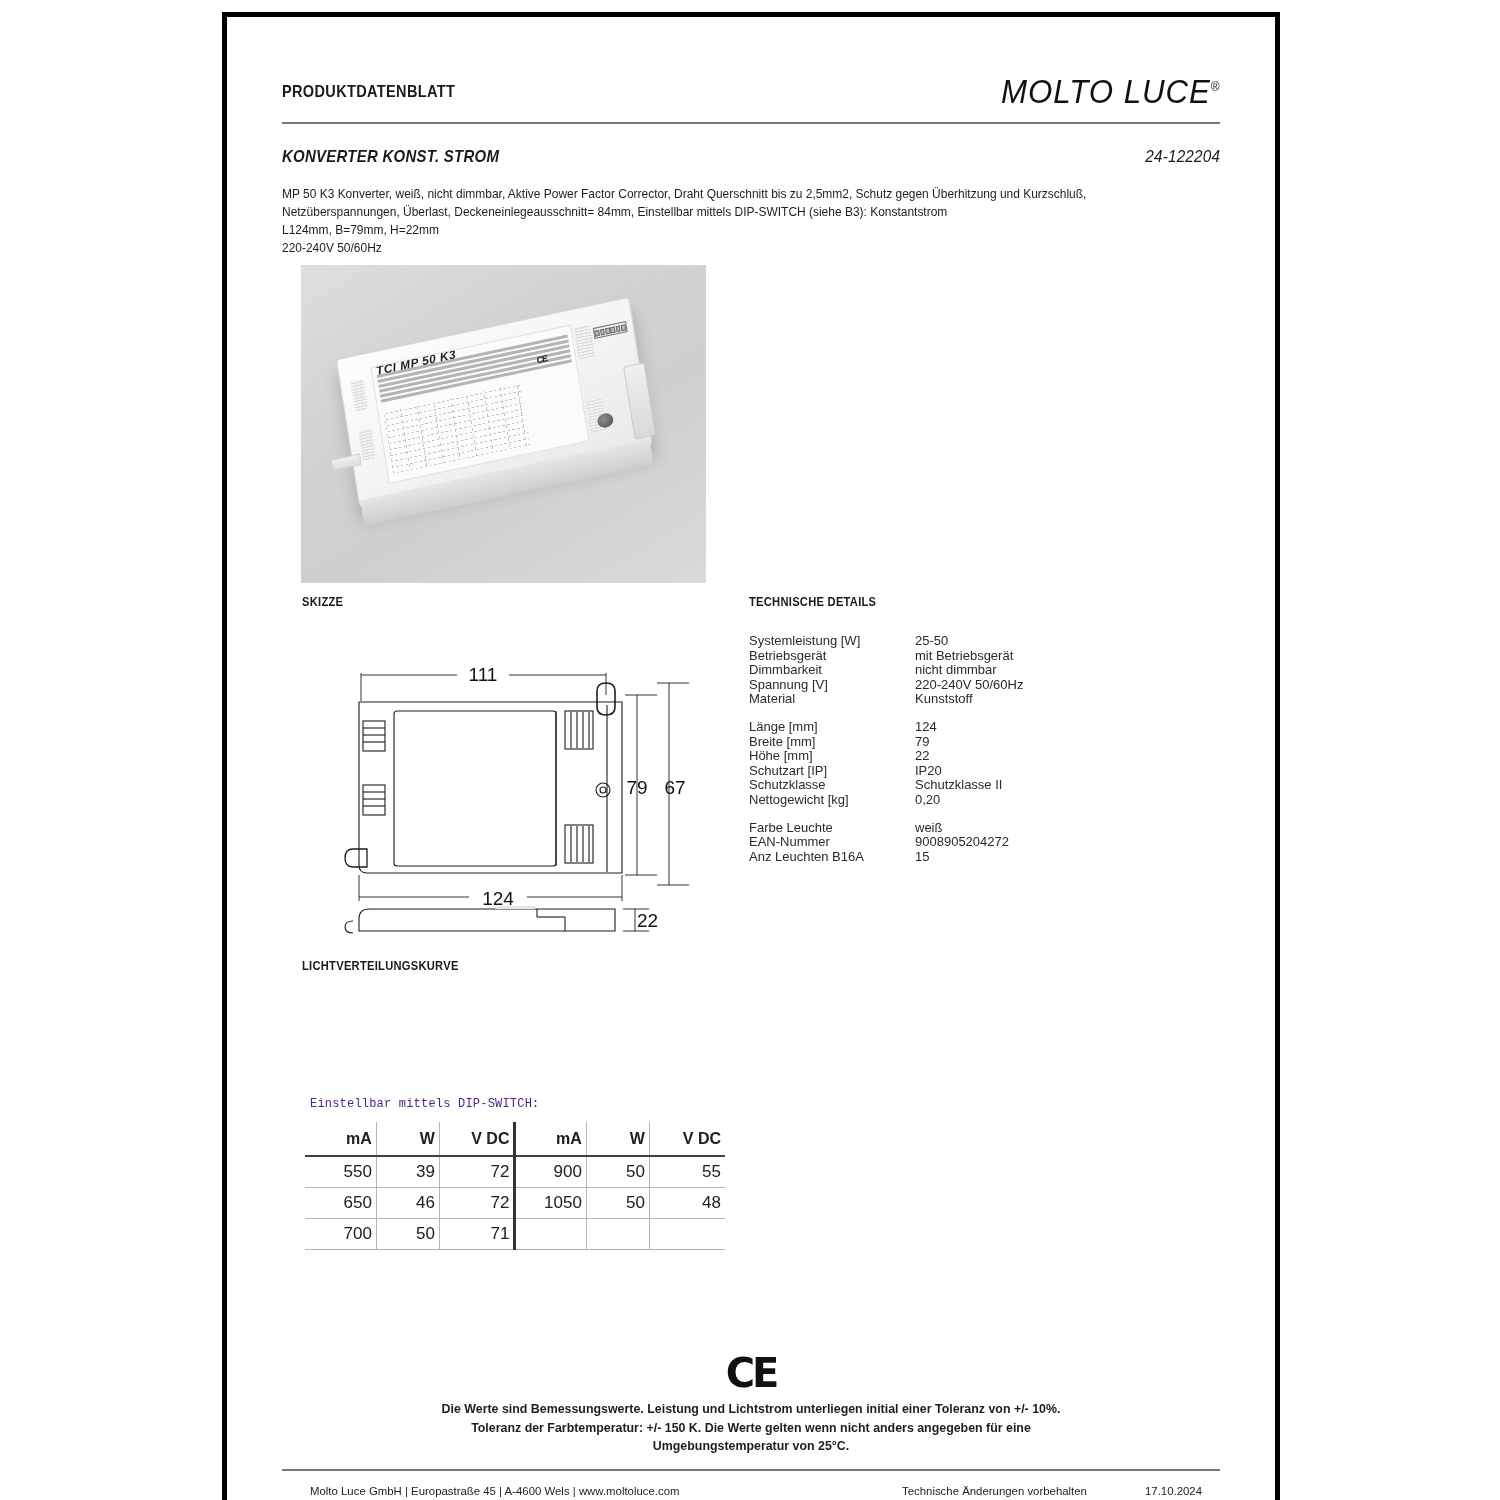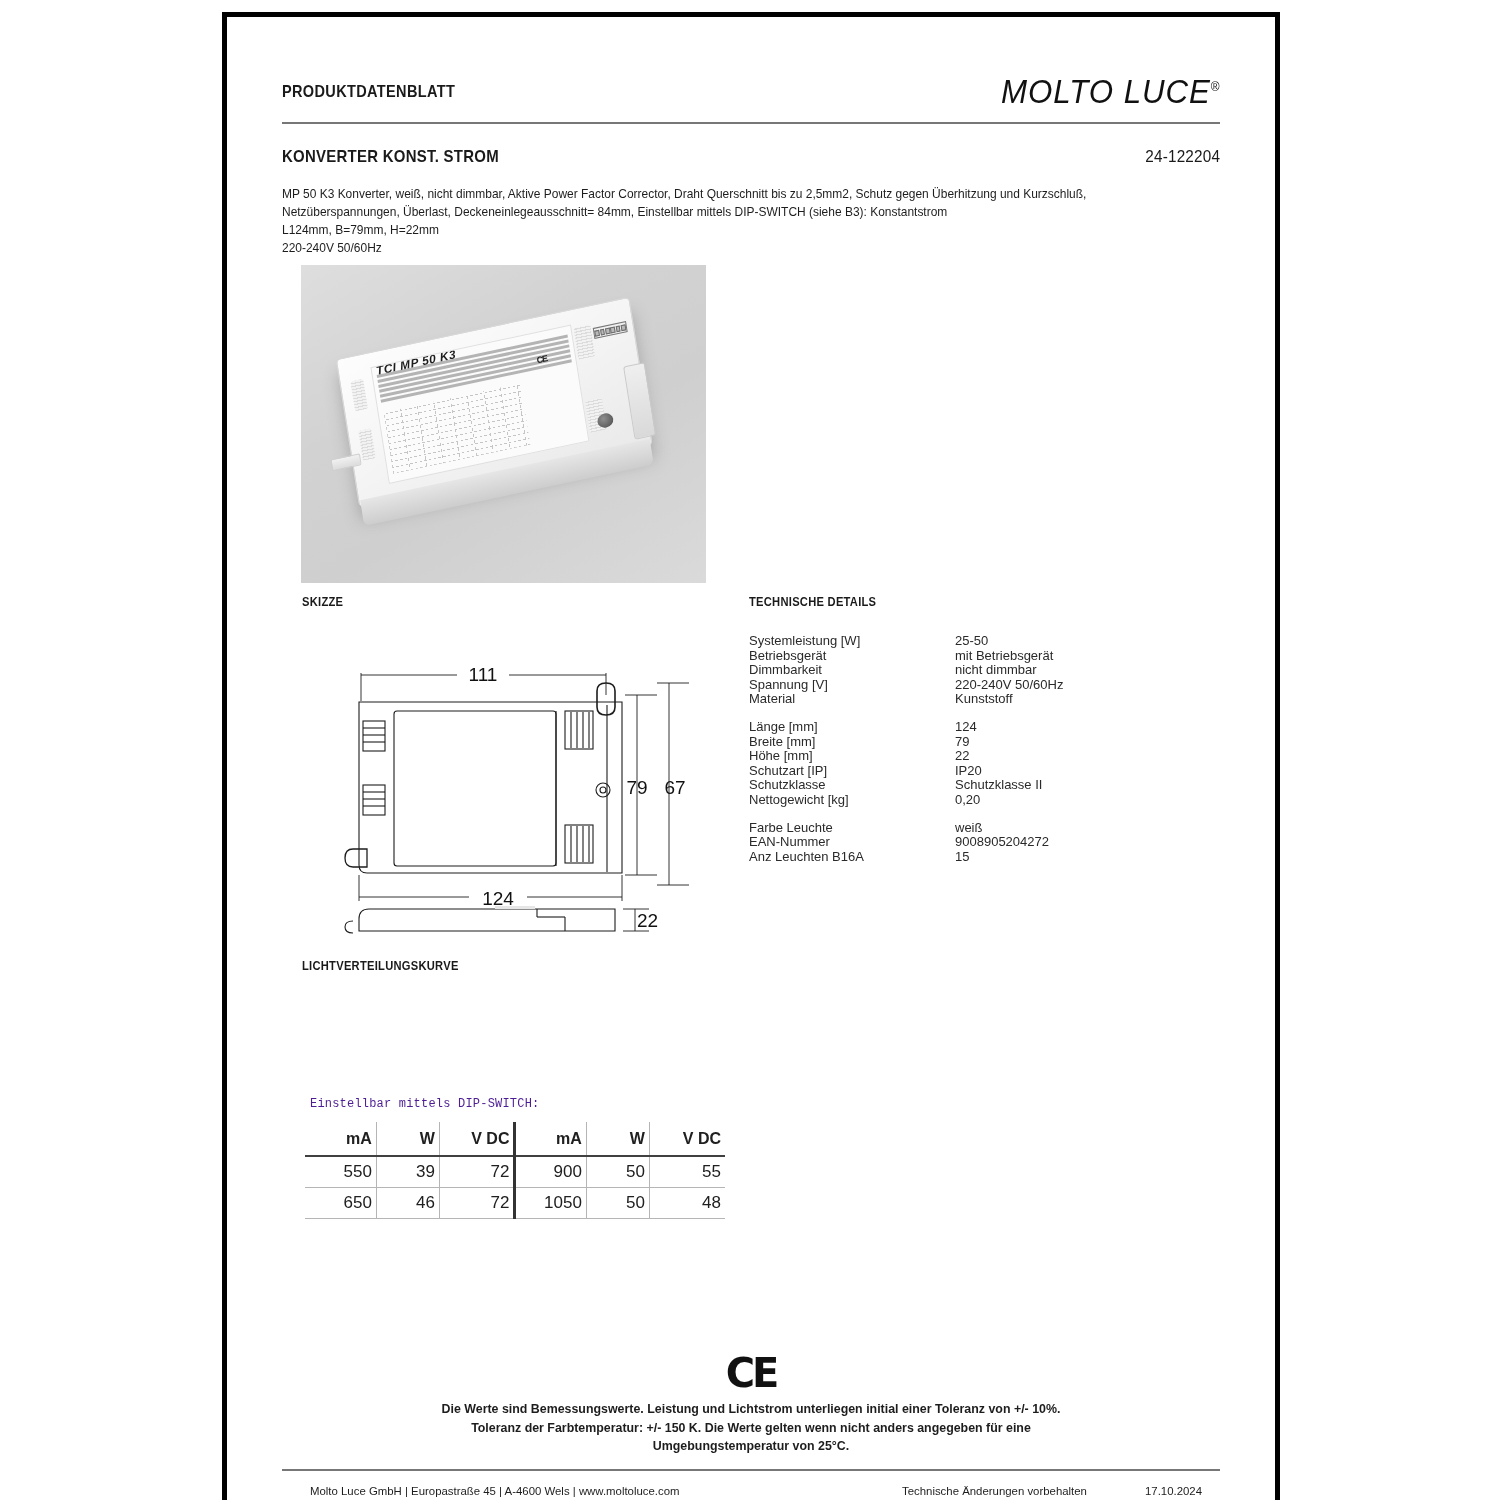--- a/index.html
+++ b/index.html
@@ -73,20 +73,21 @@
     height: 2px;
     background: #777;
   }
 
   
   .title-row {
     position: absolute;
     left: 55px; right: 55px;
     top: 130px;
     height: 26px;
+    font-style: italic;
   }
   .prod-title {
     position: absolute;
     left: 0; top: 0;
     font-size: 17px;
     font-weight: bold;
     letter-spacing: 0.3px;
     color: #1a1a1a;
     transform: scaleX(0.88);
     transform-origin: left center;
@@ -257,21 +258,21 @@
     position: absolute;
     left: 522px;
     top: 617px;
     width: 420px;
     font-size: 13px;
     line-height: 14.6px;
     color: #2a2a2a;
   }
   .tech .row { display: flex; }
   .tech .k { width: 166px; }
-  .tech .v { flex: 1; margin-left: 40px; }
+  .tech .v { flex: 1; }
   .tech .gap { height: 13px; }
 
   
   .skizze {
     position: absolute;
     left: 70px;
     top: 608px;
     width: 420px;
     height: 310px;
   }
@@ -608,20 +609,28 @@
           <td>55</td>
         </tr>
         <tr>
           <td>650</td>
           <td>46</td>
           <td class="mid">72</td>
           <td>1050</td>
           <td>50</td>
           <td>48</td>
         </tr>
+        <tr>
+          <td>700</td>
+          <td>50</td>
+          <td class="mid">71</td>
+          <td></td>
+          <td></td>
+          <td></td>
+        </tr>
       </tbody>
     </table>
 
     <div class="ce-mark">CE</div>
     <div class="disclaimer" style="white-space:pre-line;">Die Werte sind Bemessungswerte. Leistung und Lichtstrom unterliegen initial einer Toleranz von +/- 10%.
 Toleranz der Farbtemperatur: +/- 150 K. Die Werte gelten wenn nicht anders angegeben für eine
 Umgebungstemperatur von 25°C.</div>
 
     <div class="footer-rule"></div>
     <div class="footer">

